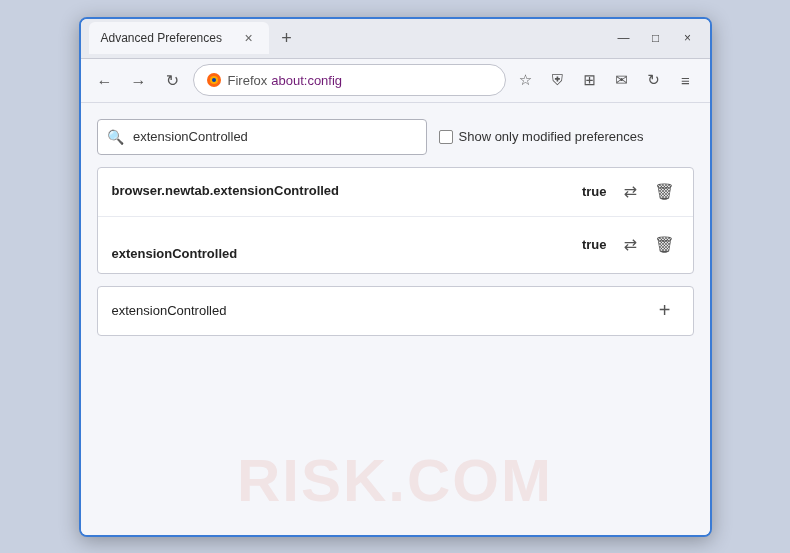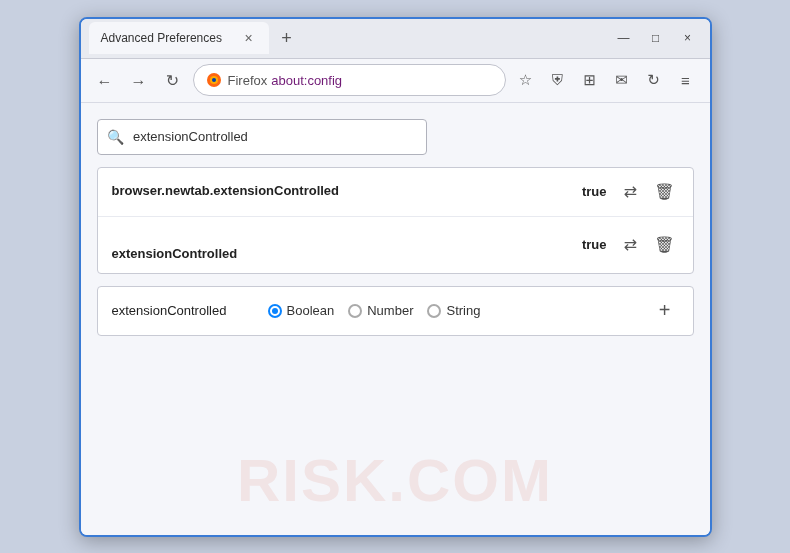--- a/index.html
+++ b/index.html
@@ -383,20 +383,24 @@
   </div>
 
   <div class="content">
     <div class="watermark">RISK.COM</div>
 
     <div class="search-row">
       <div class="search-box">
         <span class="search-icon">🔍</span>
         <input class="search-input" type="text" value="extensionControlled" placeholder="extensionControlled" style="">
       </div>
+      <div class="show-modified">
+        <div class="checkbox"></div>
+        <span>Show only modified preferences</span>
+      </div>
     </div>
 
     <div class="results-table">
 
       <div class="result-row">
         <span class="pref-name">browser.newtab.extensionControlled</span>
         <span class="pref-value">true</span>
         <div class="row-actions">
           <button class="action-btn">⇄</button>
           <button class="action-btn">🗑</button>
@@ -411,30 +415,16 @@
         <span class="pref-value">true</span>
         <div class="row-actions">
           <button class="action-btn">⇄</button>
           <button class="action-btn">🗑</button>
         </div>
       </div>
     </div>
 
     <div class="add-pref-row">
       <span class="new-pref-name">extensionControlled</span>
-      <div class="radio-group">
-        <label class="radio-option">
-          <div class="radio-circle selected"></div>
-          <span>Boolean</span>
-        </label>
-        <label class="radio-option">
-          <div class="radio-circle"></div>
-          <span>Number</span>
-        </label>
-        <label class="radio-option">
-          <div class="radio-circle"></div>
-          <span>String</span>
-        </label>
-      </div>
       <button class="add-btn">+</button>
     </div>
   </div>
 </div>
 
 </body></html>

